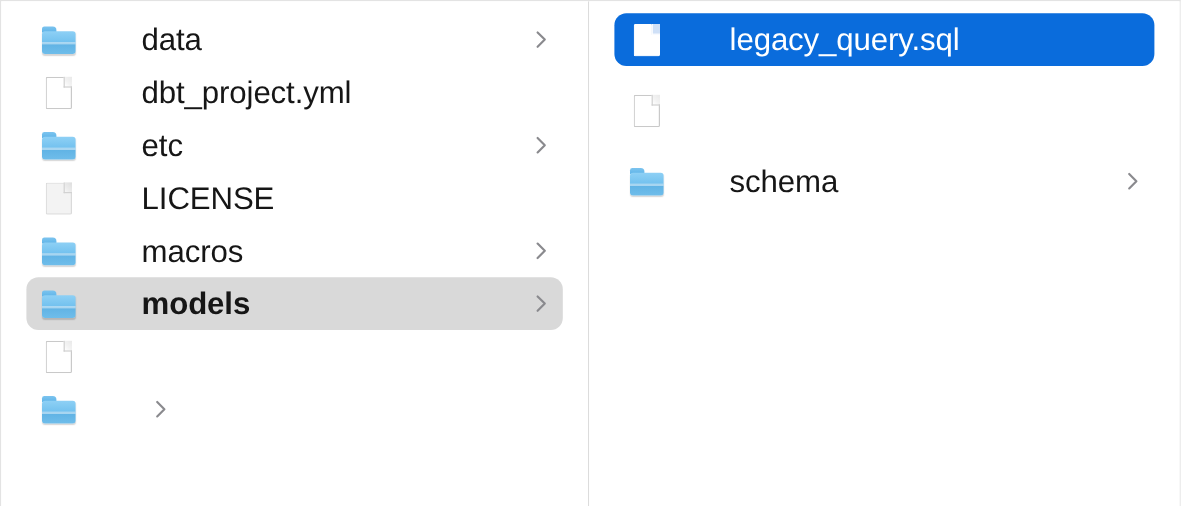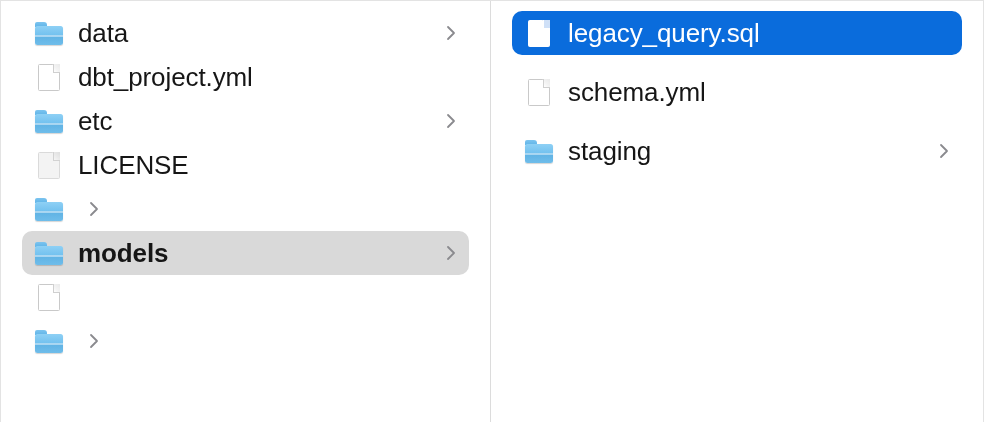--- a/index.html
+++ b/index.html
@@ -48,20 +48,21 @@
     position: relative;
     height: 44px;
     display: flex;
     align-items: center;
     margin: 0 21px;
     padding: 0 10px 0 12px;
     box-sizing: border-box;
     border-radius: 10px;
     cursor: default;
     user-select: none;
+    gap: 40px;
   }
   .column-right .row {
     margin: 0 21px 15px 21px;
   }
 
   .row.selected-grey {
     background: #d9d9d9;
     font-weight: bold;
   }
   .row.selected-blue {
@@ -255,20 +256,21 @@
         </span>
       </div>
       <div class="row">
         <span class="icon-wrap">
           <span class="folder">
             <span class="tab"></span>
             <span class="body"></span>
             <span class="lip"></span>
           </span>
         </span>
+        <span class="label">macros</span>
         <span class="chevron">
           <svg width="10" height="16" viewBox="0 0 10 16" fill="none">
             <path d="M2 2 L8 8 L2 14" stroke="#8a8a8e" stroke-width="1.8" stroke-linecap="round" stroke-linejoin="round"></path>
           </svg>
         </span>
       </div>
       <div class="row selected-grey">
         <span class="icon-wrap">
           <span class="folder">
             <span class="tab"></span>
@@ -326,36 +328,35 @@
           </svg>
         </span>
       </div>
       <div class="row">
         <span class="icon-wrap">
           <span class="doc">
             <span class="page"></span>
             <span class="fold"></span>
           </span>
         </span>
-        <span class="label">schema.yml</span>
-        <span class="chevron hidden">
-          <svg width="10" height="16" viewBox="0 0 10 16" fill="none">
-            <path d="M2 2 L8 8 L2 14" stroke="#8a8a8e" stroke-width="1.8" stroke-linecap="round" stroke-linejoin="round"></path>
-          </svg>
-        </span>
-      </div>
-      <div class="row">
-        <span class="icon-wrap">
-          <span class="folder">
-            <span class="tab"></span>
-            <span class="body"></span>
-            <span class="lip"></span>
-          </span>
-        </span>
-        <span class="label">staging</span>
+        <span class="chevron hidden">
+          <svg width="10" height="16" viewBox="0 0 10 16" fill="none">
+            <path d="M2 2 L8 8 L2 14" stroke="#8a8a8e" stroke-width="1.8" stroke-linecap="round" stroke-linejoin="round"></path>
+          </svg>
+        </span>
+      </div>
+      <div class="row">
+        <span class="icon-wrap">
+          <span class="folder">
+            <span class="tab"></span>
+            <span class="body"></span>
+            <span class="lip"></span>
+          </span>
+        </span>
+        <span class="label">schema</span>
         <span class="chevron">
           <svg width="10" height="16" viewBox="0 0 10 16" fill="none">
             <path d="M2 2 L8 8 L2 14" stroke="#8a8a8e" stroke-width="1.8" stroke-linecap="round" stroke-linejoin="round"></path>
           </svg>
         </span>
       </div>
     </div>
 </div>
 
 </body></html>

